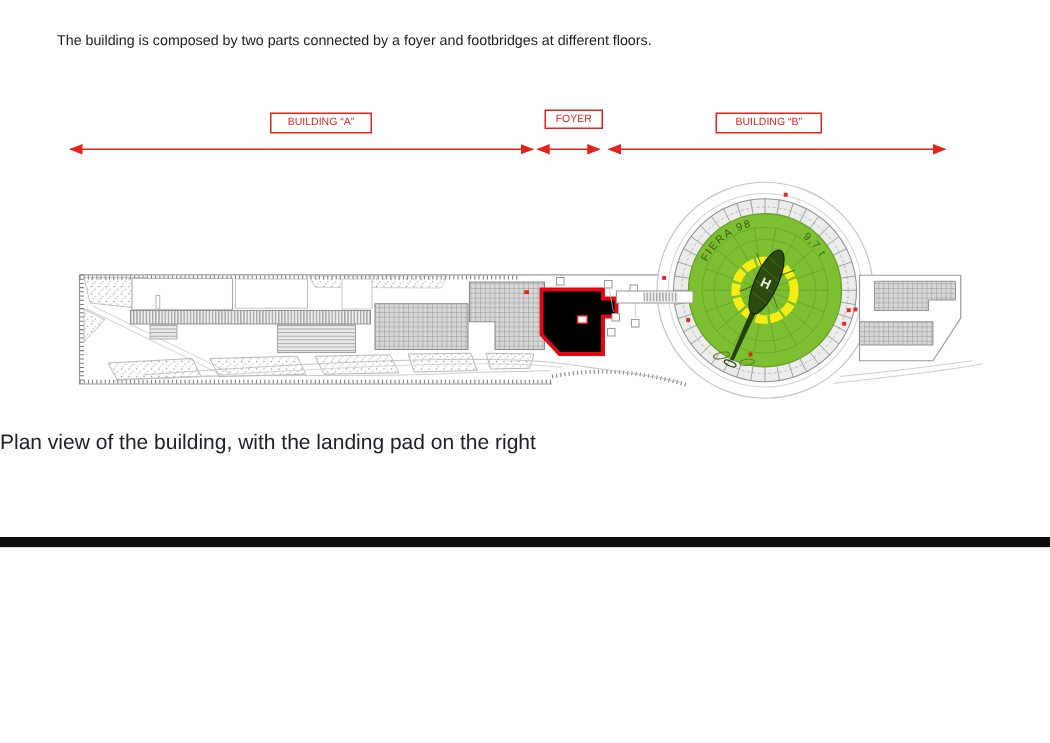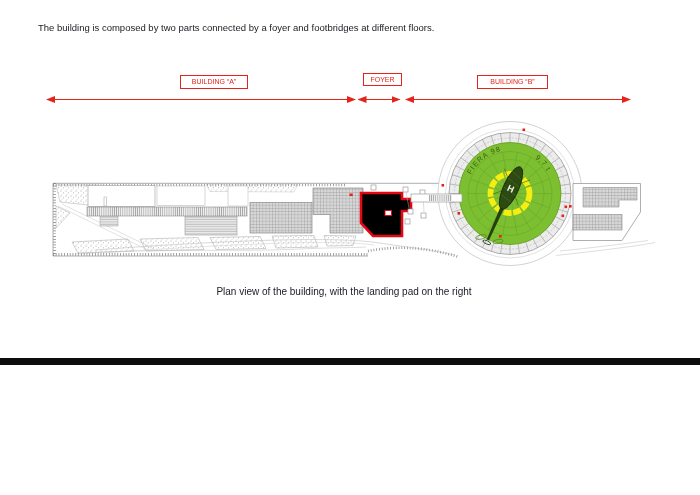--- a/index.html
+++ b/index.html
@@ -1,19 +1,19 @@
 <!DOCTYPE html>
 <html><head>
 <meta charset="utf-8">
 <style>
   html,body{margin:0;padding:0;background:#fff;}
   .page{position:relative;width:700px;height:365px;background:#ffffff;overflow:hidden;
         font-family:"Liberation Sans", sans-serif;color:#1c1c24;}
   .intro{position:absolute;left:38px;top:22px;font-size:9.5px;color:#1b1b22;}
-  .caption{position:absolute;left:0;right:12px;top:286px;text-align:center;font-size:10px;color:#20202a;}
+  .caption{position:absolute;left:0;right:12px;top:286px;text-align:left;font-size:14px;color:#20202a;}
   .dimlabel{position:absolute;border:1px solid #e5231b;color:#e5231b;background:#fff;
             font-size:7px;text-align:center;line-height:11.5px;}
   .lbl-a{left:180px;top:75px;width:66px;height:12px;}
   .lbl-f{left:363px;top:73px;width:37px;height:11px;}
   .lbl-b{left:477px;top:75px;width:69px;height:12px;}
   .plan-svg{position:absolute;left:0;top:0;}
   .bottombar{position:absolute;left:0;bottom:0;width:700px;height:7px;background:#0d0d0d;}
 </style>
 </head>
 <body>

